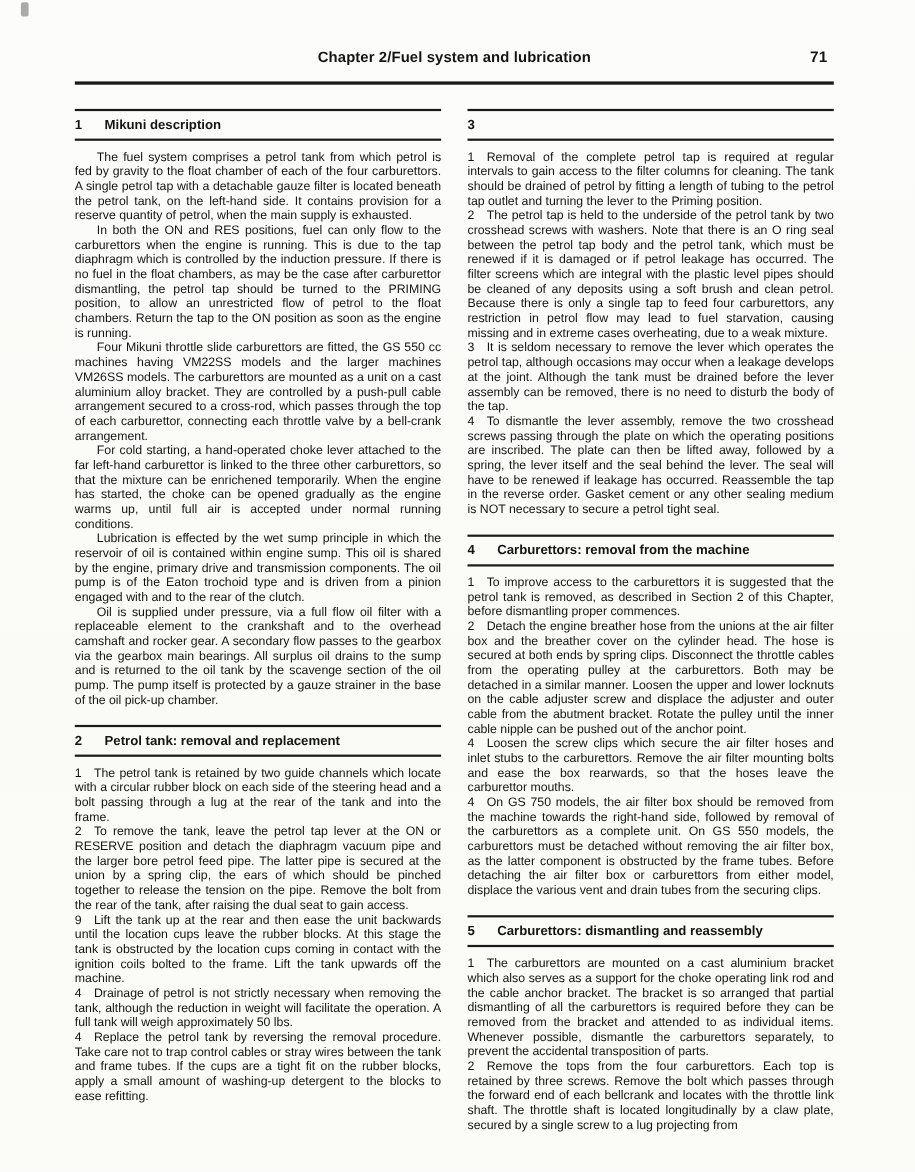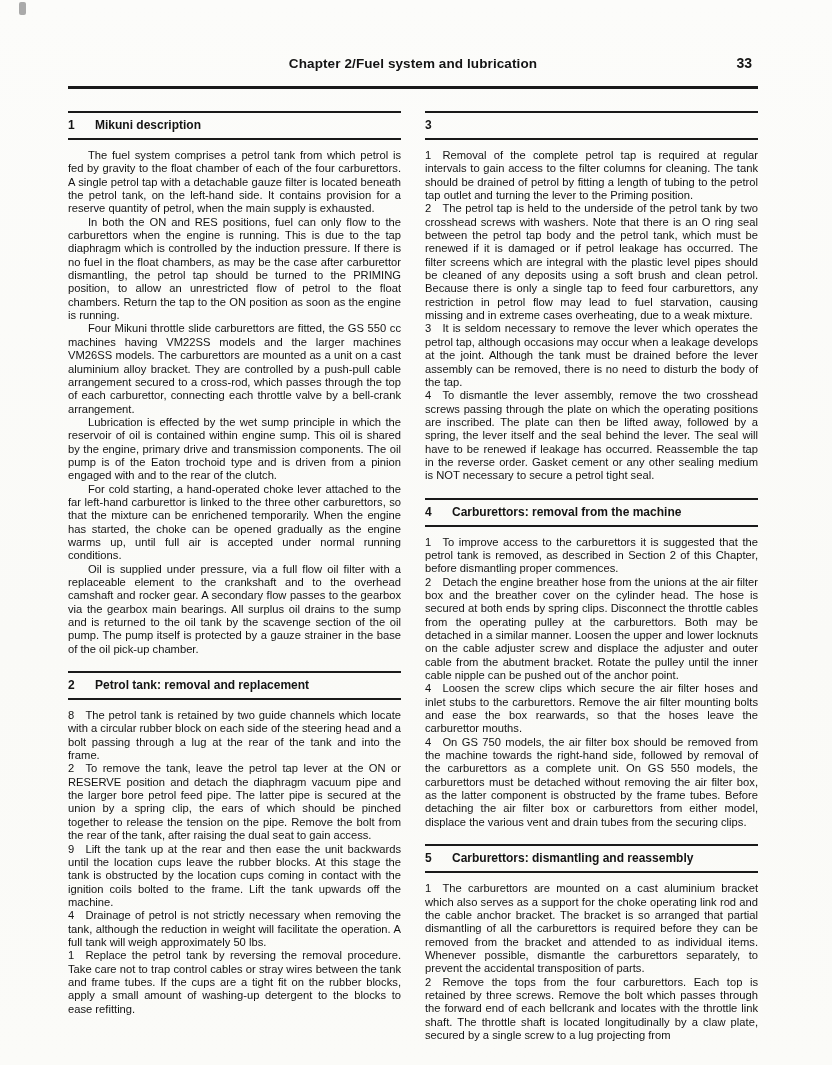--- a/index.html
+++ b/index.html
@@ -21,21 +21,21 @@
     width: 7px; height: 13px;
     background: #8f8f8f;
     border-radius: 2px;
     opacity: 0.75;
   }
   .content {
     position: absolute;
     left: 68px; top: 44px;
     width: 690px;
   }
-  .header-row { position: relative; height: 22px; margin-top: 12px; }
+  .header-row { position: relative; height: 22px; }
   .header-title {
     text-align: center;
     font-weight: bold;
     font-size: 13.5px;
     letter-spacing: 0.1px;
   }
   .page-number {
     position: absolute;
     right: 6px; top: -1px;
     font-weight: bold;
@@ -76,54 +76,54 @@
 </style>
 </head>
 <body>
 
 <div class="page">
   <div class="scan-mark"></div>
   <div class="content">
 
     <div class="header-row">
       <div class="header-title">Chapter 2/Fuel system and lubrication</div>
-      <div class="page-number">33</div>
+      <div class="page-number">71</div>
     </div>
     <div class="header-rule"></div>
 
     <div class="columns">
 
       <div class="col">
 
         <div class="section">
           <div class="section-head">
             <span class="sec-num">1</span>
             <span class="sec-title">Mikuni description</span>
           </div>
           <div class="sec-body">
             <p class="indent">The fuel system comprises a petrol tank from which petrol is fed by gravity to the float chamber of each of the four carburettors. A single petrol tap with a detachable gauze filter is located beneath the petrol tank, on the left-hand side. It contains provision for a reserve quantity of petrol, when the main supply is exhausted.</p>
             <p class="indent">In both the ON and RES positions, fuel can only flow to the carburettors when the engine is running. This is due to the tap diaphragm which is controlled by the induction pressure. If there is no fuel in the float chambers, as may be the case after carburettor dismantling, the petrol tap should be turned to the PRIMING position, to allow an unrestricted flow of petrol to the float chambers. Return the tap to the ON position as soon as the engine is running.</p>
             <p class="indent">Four Mikuni throttle slide carburettors are fitted, the GS 550 cc machines having VM22SS models and the larger machines VM26SS models. The carburettors are mounted as a unit on a cast aluminium alloy bracket. They are controlled by a push-pull cable arrangement secured to a cross-rod, which passes through the top of each carburettor, connecting each throttle valve by a bell-crank arrangement.</p>
+            <p class="indent">For cold starting, a hand-operated choke lever attached to the far left-hand carburettor is linked to the three other carburettors, so that the mixture can be enrichened temporarily. When the engine has started, the choke can be opened gradually as the engine warms up, until full air is accepted under normal running conditions.</p>
             <p class="indent">Lubrication is effected by the wet sump principle in which the reservoir of oil is contained within engine sump. This oil is shared by the engine, primary drive and transmission components. The oil pump is of the Eaton trochoid type and is driven from a pinion engaged with and to the rear of the clutch.</p>
-            <p class="indent">For cold starting, a hand-operated choke lever attached to the far left-hand carburettor is linked to the three other carburettors, so that the mixture can be enrichened temporarily. When the engine has started, the choke can be opened gradually as the engine warms up, until full air is accepted under normal running conditions.</p>
             <p class="indent">Oil is supplied under pressure, via a full flow oil filter with a replaceable element to the crankshaft and to the overhead camshaft and rocker gear. A secondary flow passes to the gearbox via the gearbox main bearings. All surplus oil drains to the sump and is returned to the oil tank by the scavenge section of the oil pump. The pump itself is protected by a gauze strainer in the base of the oil pick-up chamber.</p>
           </div>
         </div>
 
         <div class="section">
           <div class="section-head">
             <span class="sec-num">2</span>
             <span class="sec-title">Petrol tank: removal and replacement</span>
           </div>
           <div class="sec-body">
-            <p>8 The petrol tank is retained by two guide channels which locate with a circular rubber block on each side of the steering head and a bolt passing through a lug at the rear of the tank and into the frame.</p>
+            <p>1 The petrol tank is retained by two guide channels which locate with a circular rubber block on each side of the steering head and a bolt passing through a lug at the rear of the tank and into the frame.</p>
             <p>2 To remove the tank, leave the petrol tap lever at the ON or RESERVE position and detach the diaphragm vacuum pipe and the larger bore petrol feed pipe. The latter pipe is secured at the union by a spring clip, the ears of which should be pinched together to release the tension on the pipe. Remove the bolt from the rear of the tank, after raising the dual seat to gain access.</p>
             <p>9 Lift the tank up at the rear and then ease the unit backwards until the location cups leave the rubber blocks. At this stage the tank is obstructed by the location cups coming in contact with the ignition coils bolted to the frame. Lift the tank upwards off the machine.</p>
             <p>4 Drainage of petrol is not strictly necessary when removing the tank, although the reduction in weight will facilitate the operation. A full tank will weigh approximately 50 lbs.</p>
-            <p>1 Replace the petrol tank by reversing the removal procedure. Take care not to trap control cables or stray wires between the tank and frame tubes. If the cups are a tight fit on the rubber blocks, apply a small amount of washing-up detergent to the blocks to ease refitting.</p>
+            <p>4 Replace the petrol tank by reversing the removal procedure. Take care not to trap control cables or stray wires between the tank and frame tubes. If the cups are a tight fit on the rubber blocks, apply a small amount of washing-up detergent to the blocks to ease refitting.</p>
           </div>
         </div>
 
       </div>
 
       <div class="col">
 
         <div class="section">
           <div class="section-head">
             <span class="sec-num">3</span>

